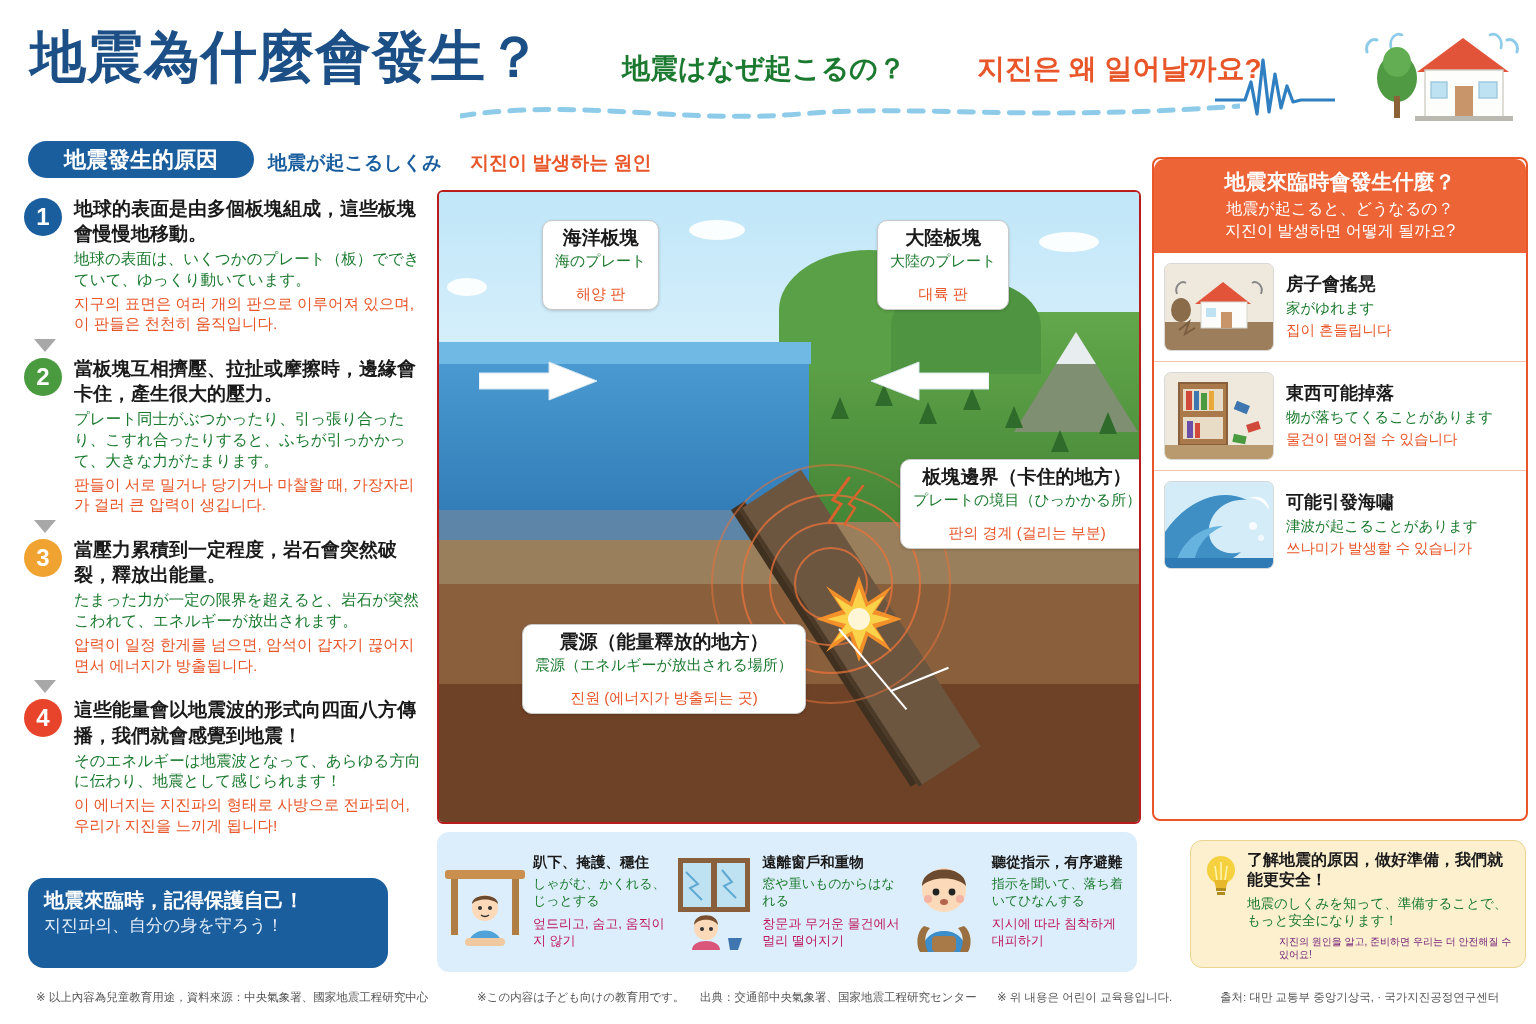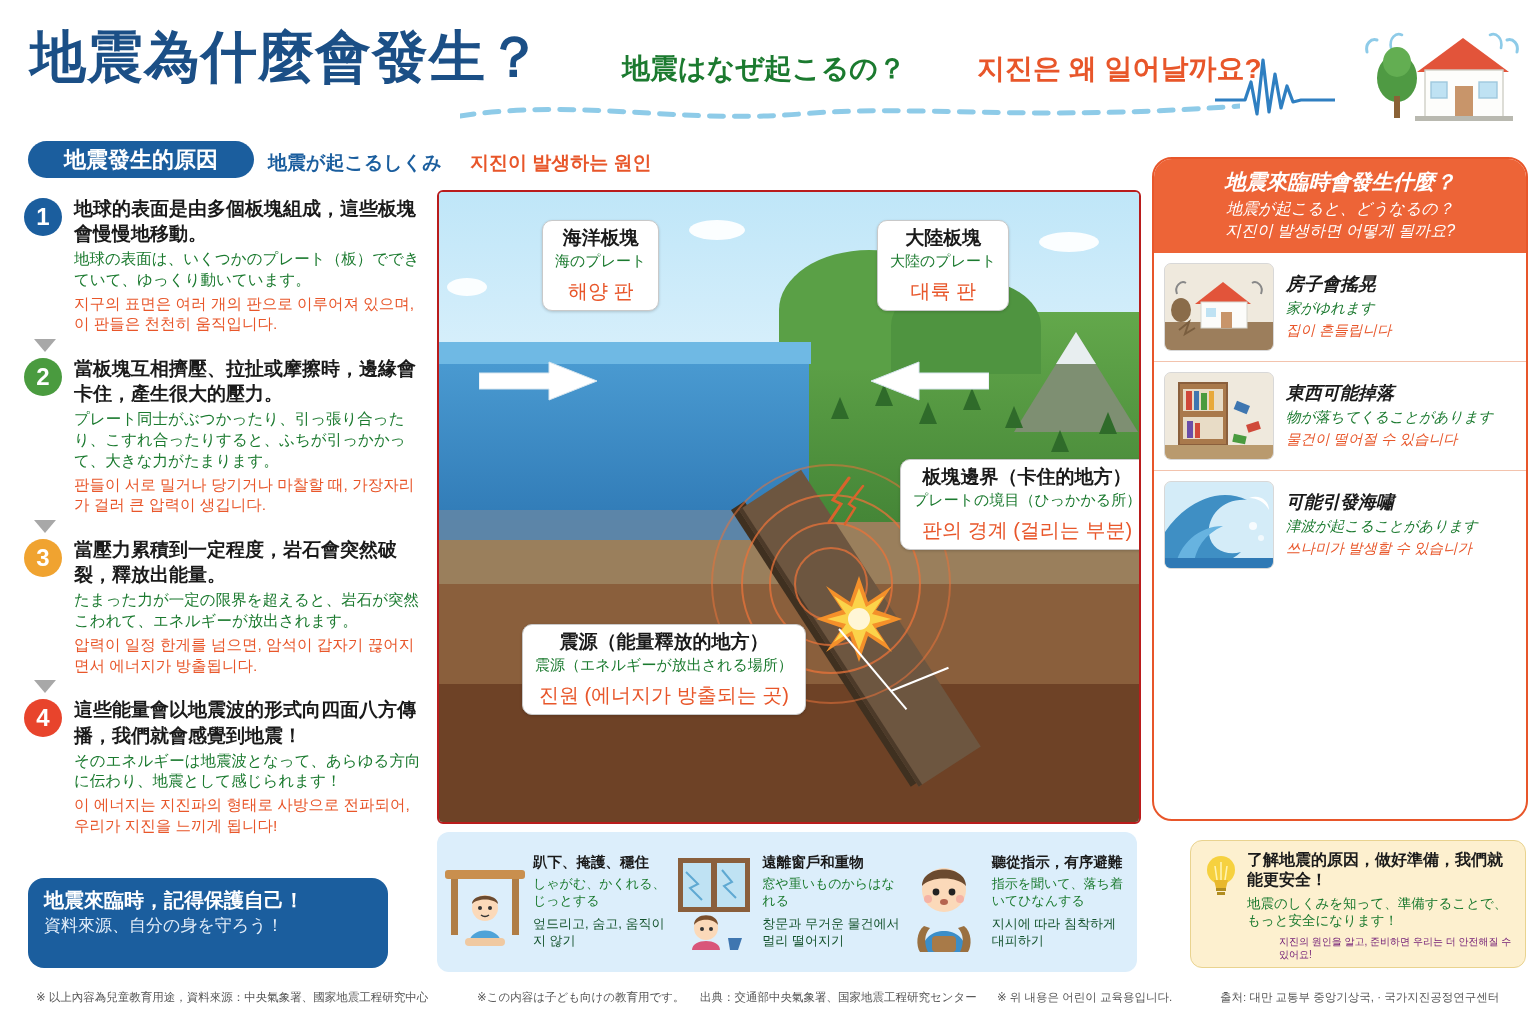--- a/index.html
+++ b/index.html
@@ -113,27 +113,27 @@
   }
   .ring{position:absolute;border:2px solid #e8733a;border-radius:50%;opacity:.75;}
   .cracks{position:absolute;left:380px;top:280px;width:60px;height:60px;}
 
   .lbl{
     position:absolute;background:#fff;border:1.5px solid #c9c9c9;border-radius:10px;
     padding:6px 12px;text-align:center;box-shadow:0 1px 3px rgba(0,0,0,.18);
   }
   .lbl .lz{font-size:19px;font-weight:bold;color:#1a1a1a;line-height:1.2;white-space:nowrap;}
   .lbl .lj{font-size:15px;color:#1b7a2f;line-height:1.25;white-space:nowrap;margin-top:2px;}
-  .lbl .lk{font-size:20px;color:#e8562a;line-height:1.25;white-space:nowrap;margin-top:8px;}
+  .lbl .lk{font-size:15px;color:#e8562a;line-height:1.25;white-space:nowrap;margin-top:14px;}
   .leader{position:absolute;background:#fff;height:2px;transform-origin:left center;}
 
   
   .right-panel{
     position:absolute;left:1152px;top:157px;width:372px;height:660px;
-    border:2px solid #e8562a;border-radius:20px;background:#fff;overflow:hidden;font-style:italic;
+    border:2px solid #e8562a;border-radius:8px;background:#fff;overflow:hidden;
   }
   .rp-head{
     background:#ed6437;padding:9px 10px 11px;text-align:center;border-radius:11px 11px 0 0;
   }
   .rp-h-zh{font-size:21px;font-weight:bold;color:#fff;}
   .rp-h-ja{font-size:16px;color:#fff;margin-top:3px;}
   .rp-h-ko{font-size:16px;color:#fff;margin-top:1px;}
   .rp-item{display:flex;align-items:center;padding:10px 10px;border-bottom:1px solid #f3c3ad;}
   .rp-item:last-child{border-bottom:none;}
   .rp-thumb{
@@ -149,21 +149,21 @@
   .tips{
     position:absolute;left:437px;top:832px;width:700px;height:140px;
     background:#dceefb;border-radius:12px;display:flex;align-items:center;
     padding:0 6px;box-sizing:border-box;
   }
   .tip{display:flex;align-items:center;flex:1 1 0;min-width:0;}
   .tip-pic{flex:0 0 auto;width:84px;height:100px;position:relative;margin-right:6px;}
   .tip-txt{flex:1 1 auto;min-width:0;}
   .tip-zh{font-size:14.5px;font-weight:bold;color:#1a1a1a;line-height:1.2;white-space:nowrap;}
   .tip-ja{font-size:13px;color:#1b7a2f;line-height:1.3;margin-top:5px;}
-  .tip-ko{font-size:13px;color:#14532d;line-height:1.3;margin-top:6px;}
+  .tip-ko{font-size:13px;color:#be185d;line-height:1.3;margin-top:6px;}
 
   
   .note{
     position:absolute;left:1190px;top:840px;width:336px;height:128px;
     background:#fdf0cf;border:1.5px solid #e9d38f;border-radius:12px;
     padding:9px 12px 9px 10px;box-sizing:border-box;display:flex;
   }
   .bulb{flex:0 0 auto;width:40px;margin-right:6px;padding-top:2px;}
   .note-txt{flex:1 1 auto;}
   .note-zh{font-size:16px;font-weight:bold;color:#1a1a1a;line-height:1.28;}
@@ -261,21 +261,21 @@
           <div class="ja">そのエネルギーは地震波となって、あらゆる方向に伝わり、地震として感じられます！</div>
           <div class="ko">이 에너지는 지진파의 형태로 사방으로 전파되어, 우리가 지진을 느끼게 됩니다!</div>
         </div>
       </div>
     </div>
 
   </div>
 
   <div class="left-callout">
     <div class="lc-zh">地震來臨時，記得保護自己！</div>
-    <div class="lc-ja">資料來源、自分の身を守ろう！</div>
+    <div class="lc-ja">지진파의、自分の身を守ろう！</div>
   </div>
 
   <div class="diagram">
 
     <div class="d-sky"></div>
     <div class="cloud" style="left:150px;top:46px;width:64px;height:22px;"></div>
     <div class="cloud" style="left:176px;top:34px;width:44px;height:26px;"></div>
     <div class="cloud" style="left:250px;top:28px;width:56px;height:20px;"></div>
     <div class="cloud" style="left:440px;top:58px;width:70px;height:22px;"></div>
     <div class="cloud" style="left:8px;top:86px;width:40px;height:18px;"></div>

